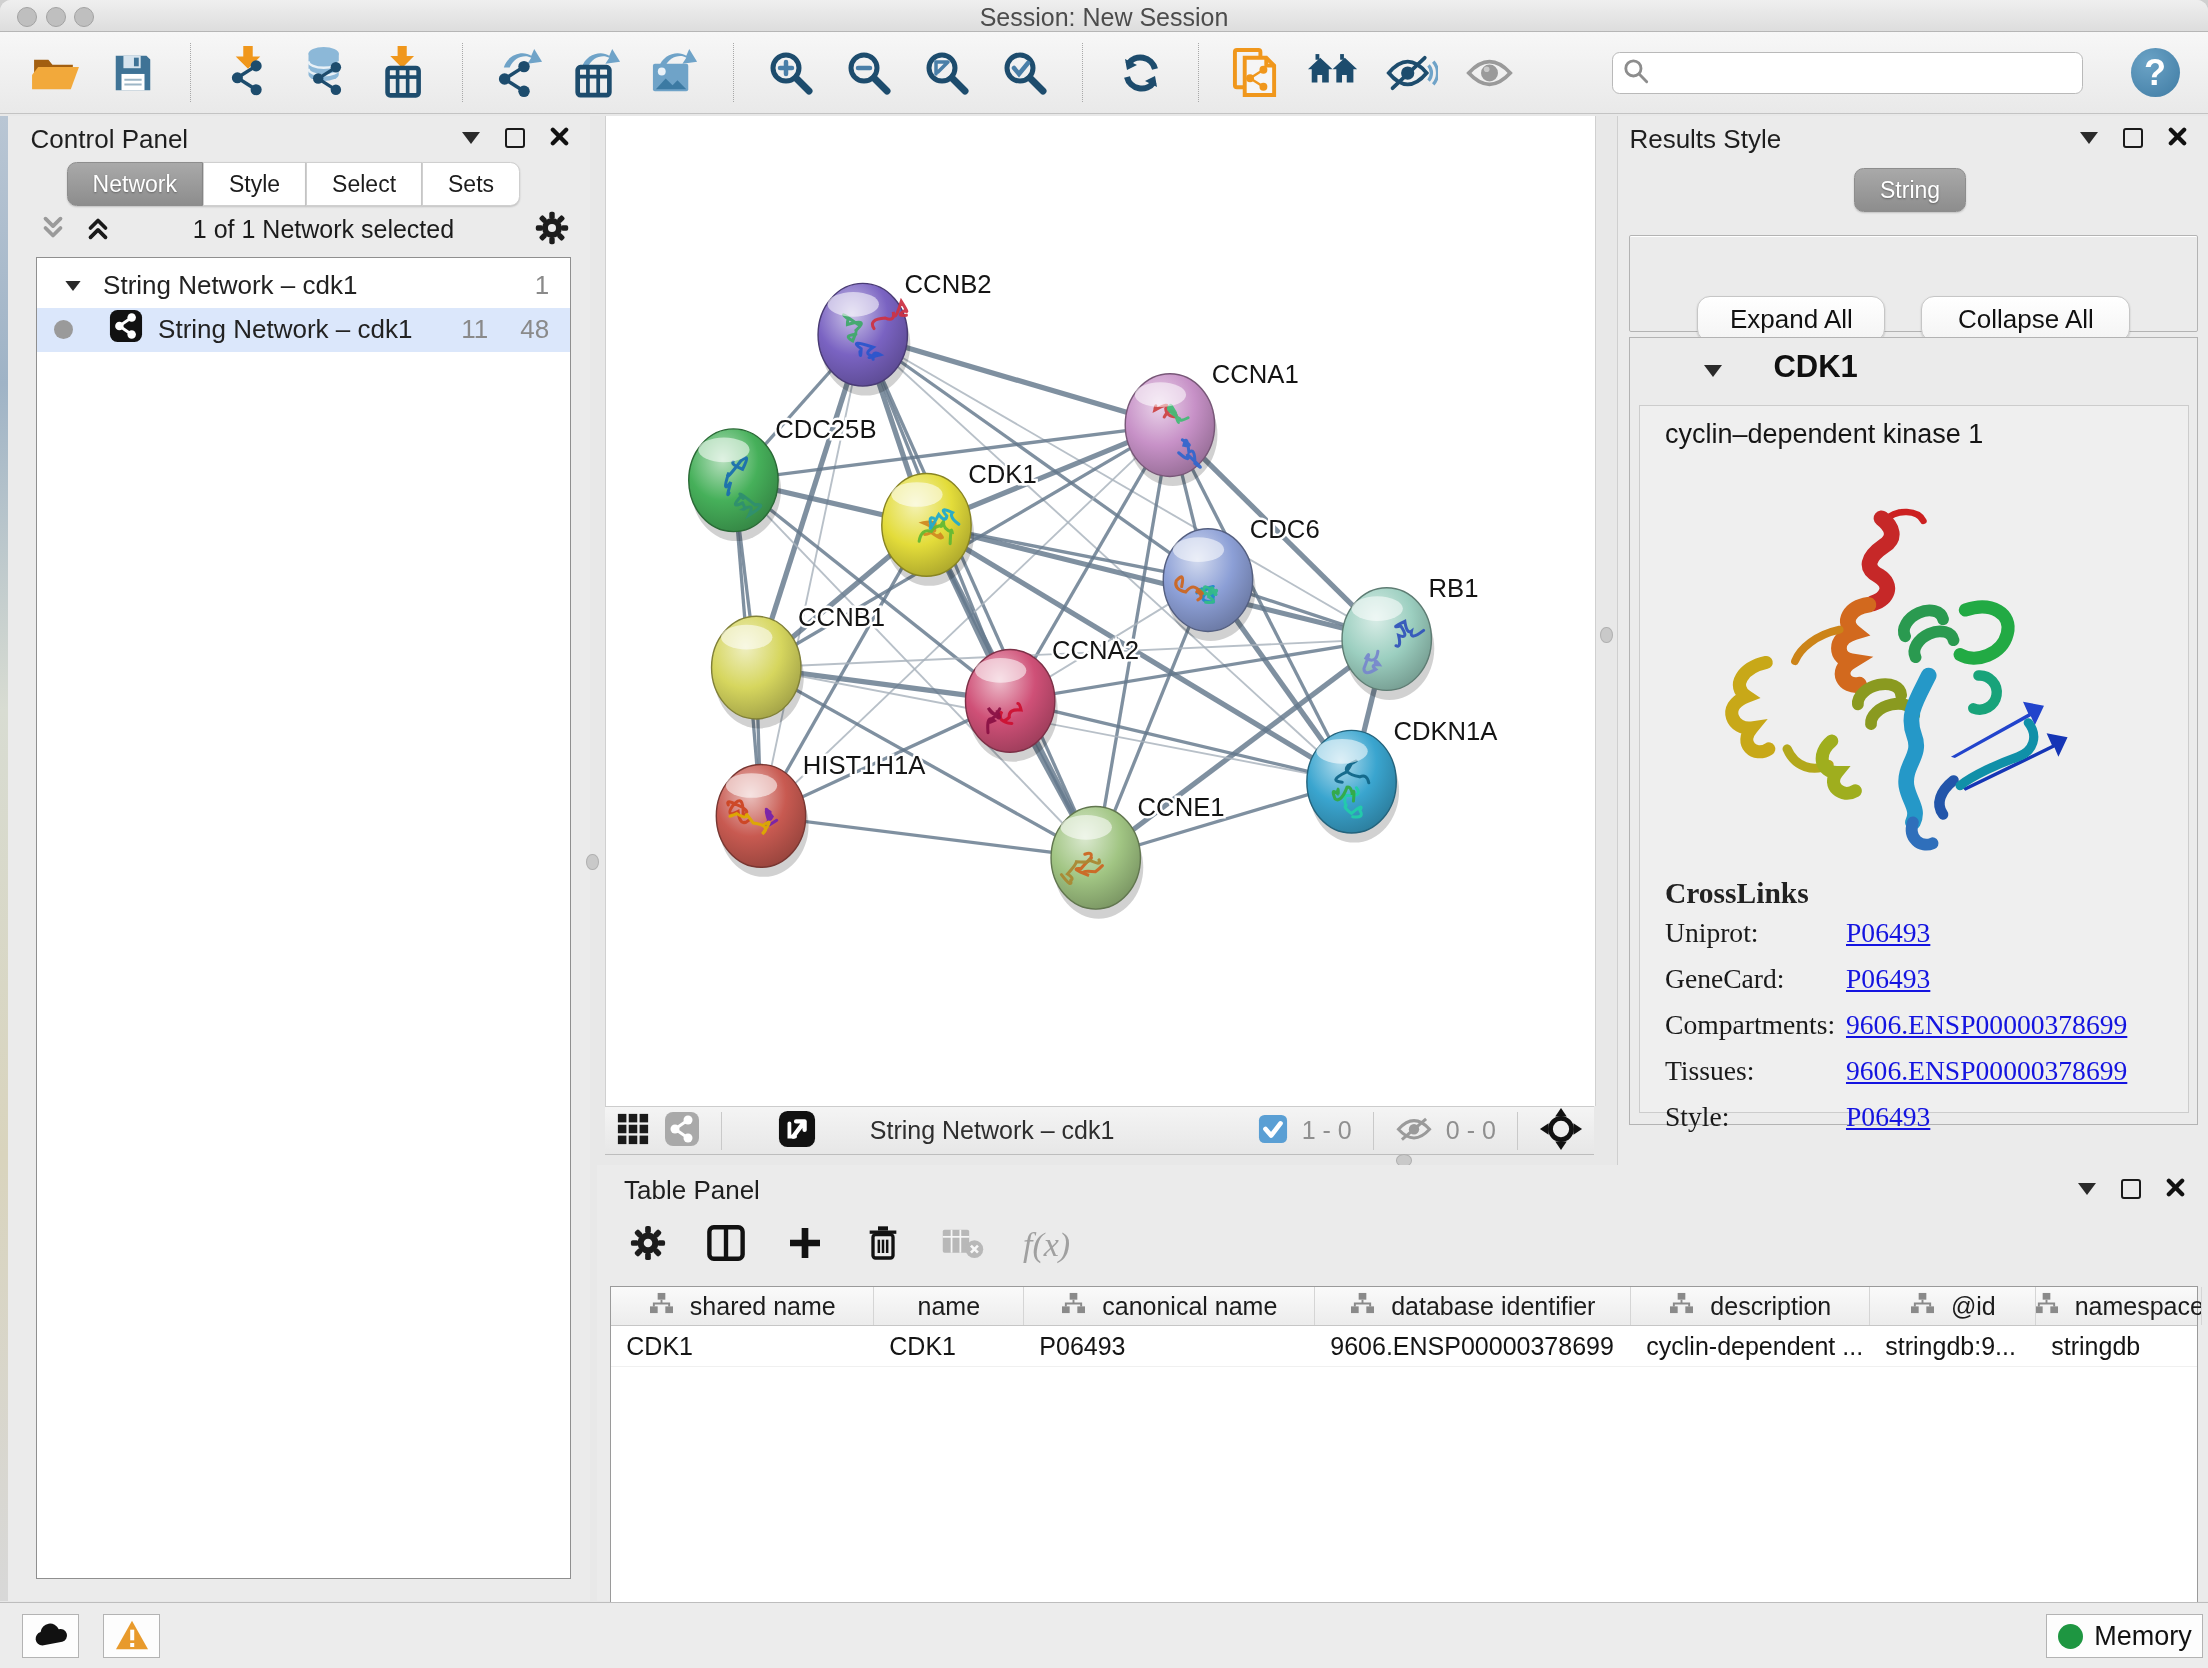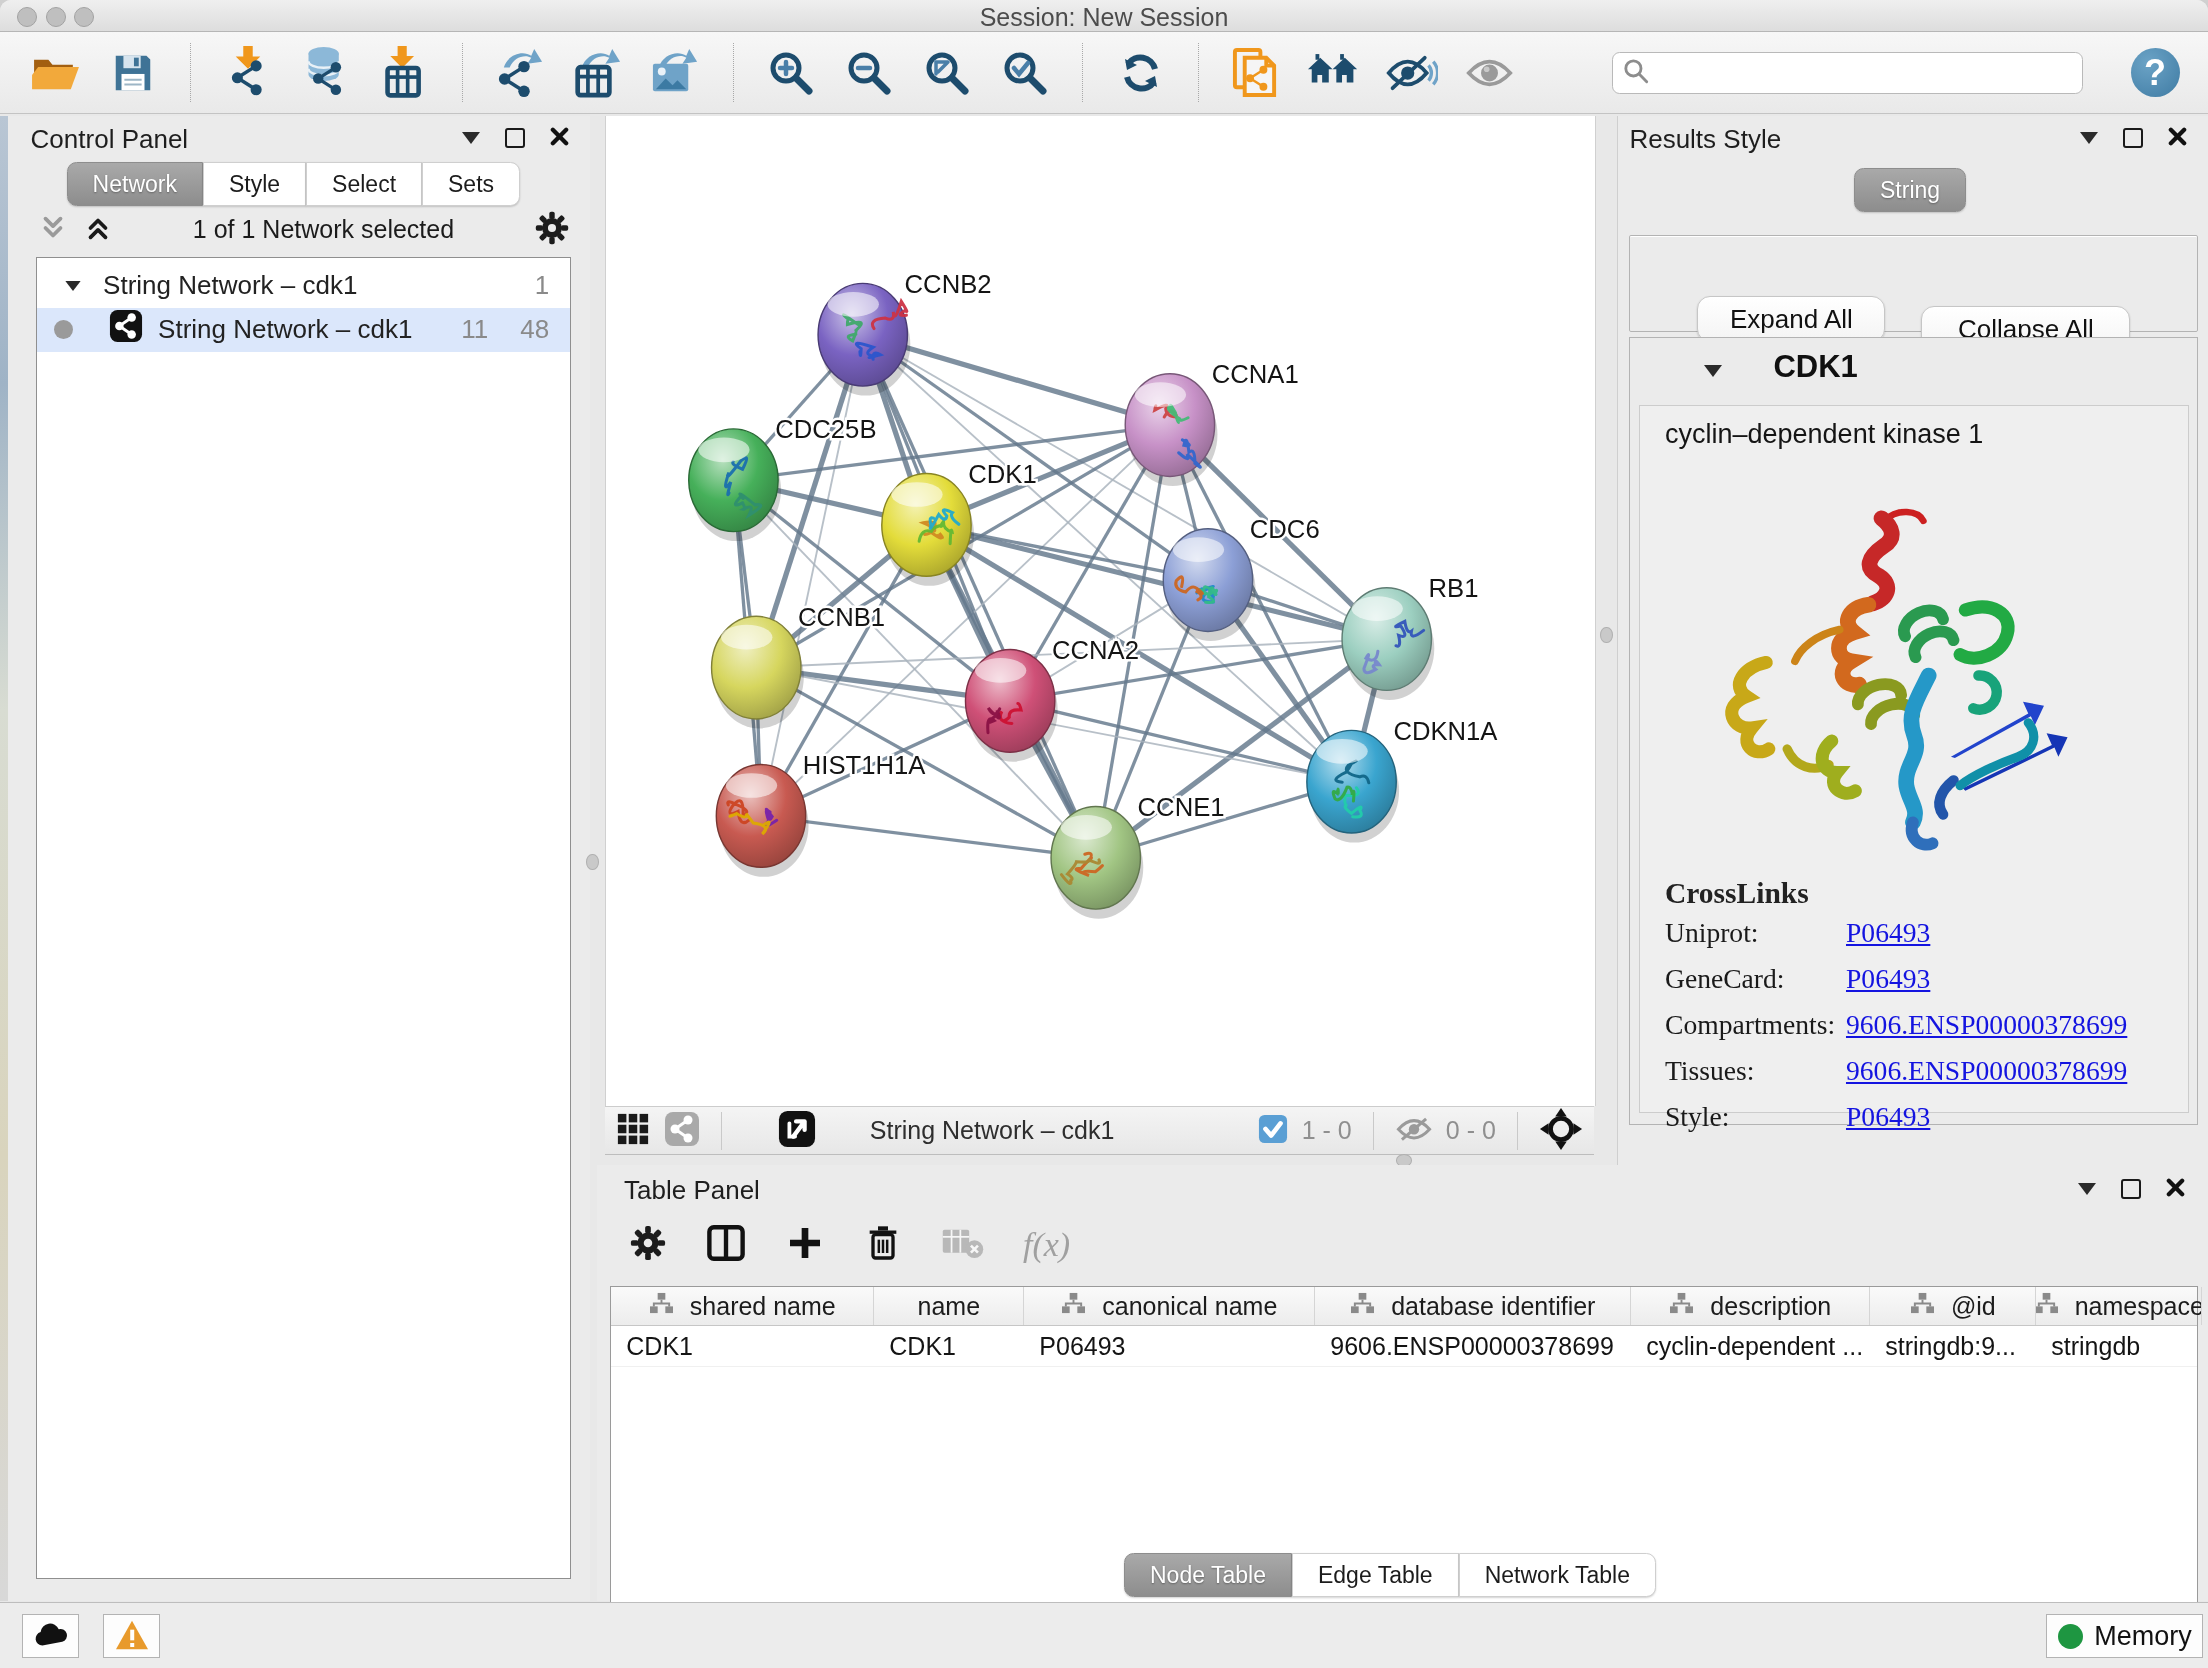--- a/index.html
+++ b/index.html
@@ -684,21 +684,21 @@
       <span><svg width="19" height="19" viewBox="0 0 20 20">
             <path d="M3 3 L17 17 M17 3 L3 17" stroke="#111" stroke-width="4.5" stroke-linecap="round"></path>
           </svg></span>
     </div>
     <div class="abs" style="left:236px;top:52px;display:flex">
       <div class="tabbtn only active">String</div>
     </div>
 
     <div id="rp-btnbox">
       <div class="macbtn" style="position:absolute;left:67px;top:27px;width:186px;height:44px">Expand All</div>
-      <div class="macbtn" style="position:absolute;left:291px;top:37px;width:207px;height:44px">Collapse All</div>
+      <div class="macbtn" style="position:absolute;left:291px;top:27px;width:207px;height:44px">Collapse All</div>
     </div>
 
     <div id="rp-content">
       <span class="tri-down" style="position:absolute;left:74px;top:27px"></span>
       <span style="position:absolute;left:143px;top:11.4px;font-size:31px;font-weight:bold;color:#101010">CDK1</span>
 
       <div id="rp-inner">
         <div style="margin:13.3px 0 0 25px;font-size:27px;color:#151515">cyclin–dependent kinase 1</div>
 
         <div style="margin:28.5px 0 0 42px">
@@ -914,25 +914,20 @@
           <div class="tp-cell" style="width:316px">9606.ENSP00000378699</div>
           <div class="tp-cell" style="width:239px">cyclin-dependent ...</div>
           <div class="tp-cell" style="width:166px">stringdb:9...</div>
           <div class="tp-cell" style="width:166px">stringdb</div>
         </div>
       <div id="tp-scroll">
         <div id="tp-thumb"></div>
       </div>
     </div>
 
-    <div id="tp-tabs">
-        <div class="tabbtn first active">Node Table</div>
-        <div class="tabbtn">Edge Table</div>
-        <div class="tabbtn last">Network Table</div>
-      </div>
   </div>
 
   <div class="abs" id="statusbar">
     <div class="sb-btn" style="left:22px;width:55px">
       <span>
         <svg width="38" height="28.5" viewBox="0 0 44 32">
             <path d="M12 28 a8 8 0 0 1 -2 -15.7 A11 11 0 0 1 31 9 a7.5 7.5 0 0 1 4 14.6 z" fill="#111"></path>
           </svg>
       </span>
     </div>

